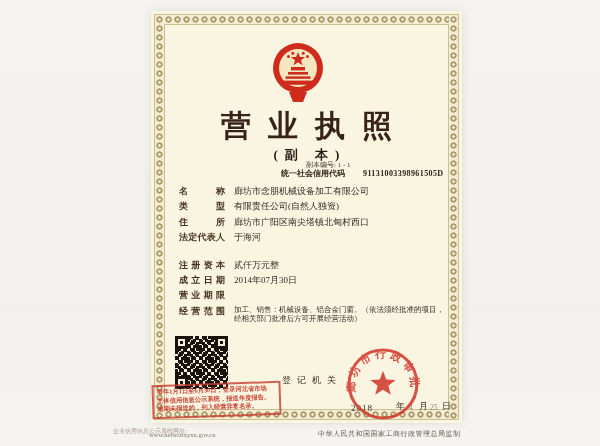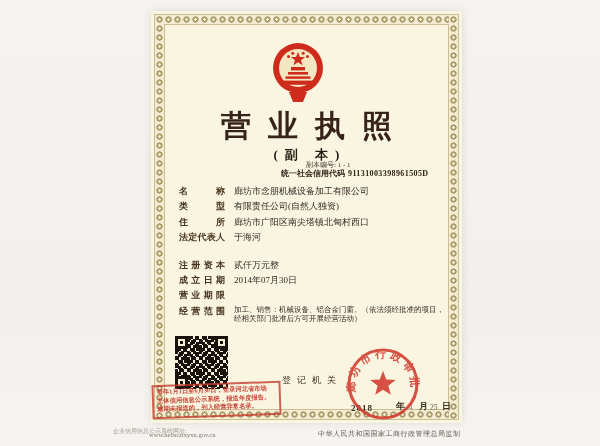--- a/index.html
+++ b/index.html
@@ -22,21 +22,21 @@
   .band.top{top:4px} .band.bottom{bottom:4px} .band.left{left:4px} .band.right{right:4px}
 
   
   .emblem { position:absolute; left:121px; top:31px; width:52px; height:64px; }
   .cert-title { position:absolute; left:0; right:0; top:95px; text-align:center;
     font-size:30px; font-weight:bold; color:#38231a; letter-spacing:17px; padding-left:17px; }
   .cert-sub { position:absolute; left:0; right:0; top:135px; text-align:center;
     font-size:13px; font-weight:bold; color:#241c12; letter-spacing:7px; padding-left:7px; }
   .copy-no { position:absolute; left:155px; top:149px; font-size:7px; color:#3a3226; }
   .credit-line { position:absolute; left:130px; top:157px; font-size:8px; font-weight:bold; color:#2d2315; }
-  .credit-line .code { margin-left:1px; letter-spacing:.4px; }
+  .credit-line .code { margin-left:16px; letter-spacing:.4px; }
 
   
   .fields { position:absolute; left:28px; top:174px; width:272px; }
   .row { display:flex; align-items:flex-start; min-height:15.4px; }
   .row.gap { margin-top:12px; }
   .f-label { flex:none; width:46px; font-size:9px; font-weight:bold; color:#46331d;
              text-align:justify; text-align-last:justify; }
   .f-value { margin-left:9px; font-size:9px; color:#2f2b24; }
   .f-value.small { font-size:7.5px; line-height:9.5px; width:224px; }
 
@@ -52,21 +52,21 @@
 
   .notice-stamp { position:absolute; left:1px; top:372px; width:129px; height:34px;
     border:2px solid rgba(197,55,42,.85); transform:rotate(-2deg); padding:1px 3px;
     color:#c5372a; font-size:6.3px; line-height:8.6px; font-weight:bold; opacity:.92; }
 
   .reg-label { position:absolute; left:131px; top:363px; font-size:9px; font-weight:normal;
     color:#3a2c1c; letter-spacing:6px; }
 
   .seal { position:absolute; left:195px; top:336px; width:74px; height:74px; opacity:.88; }
 
-  .date-line span { position:absolute; font-size:9px; font-weight:bold; color:#3a2f20; }
+  .date-line span { position:absolute; font-size:9px; font-weight:normal; color:#3a2f20; }
   .d-year  { left:200px; top:392px; letter-spacing:1px; }
   .d-nian  { left:245px; top:389px; }
   .d-yue   { left:268px; top:389px; }
   .d-ri    { left:291px; top:389px; }
   .d-mnum  { left:258px; top:392px; font-size:7.5px !important; color:#8d887c !important; font-weight:normal !important; }
   .d-dnum  { left:279px; top:392px; font-size:7.5px !important; color:#8d887c !important; font-weight:bold; }
 
   
   .f-left-label { position:absolute; left:113px; top:427px; font-size:6px; color:#a29a8d; }
   .f-left-url   { position:absolute; left:149px; top:431px; font-size:6.5px; color:#7c7466; }

